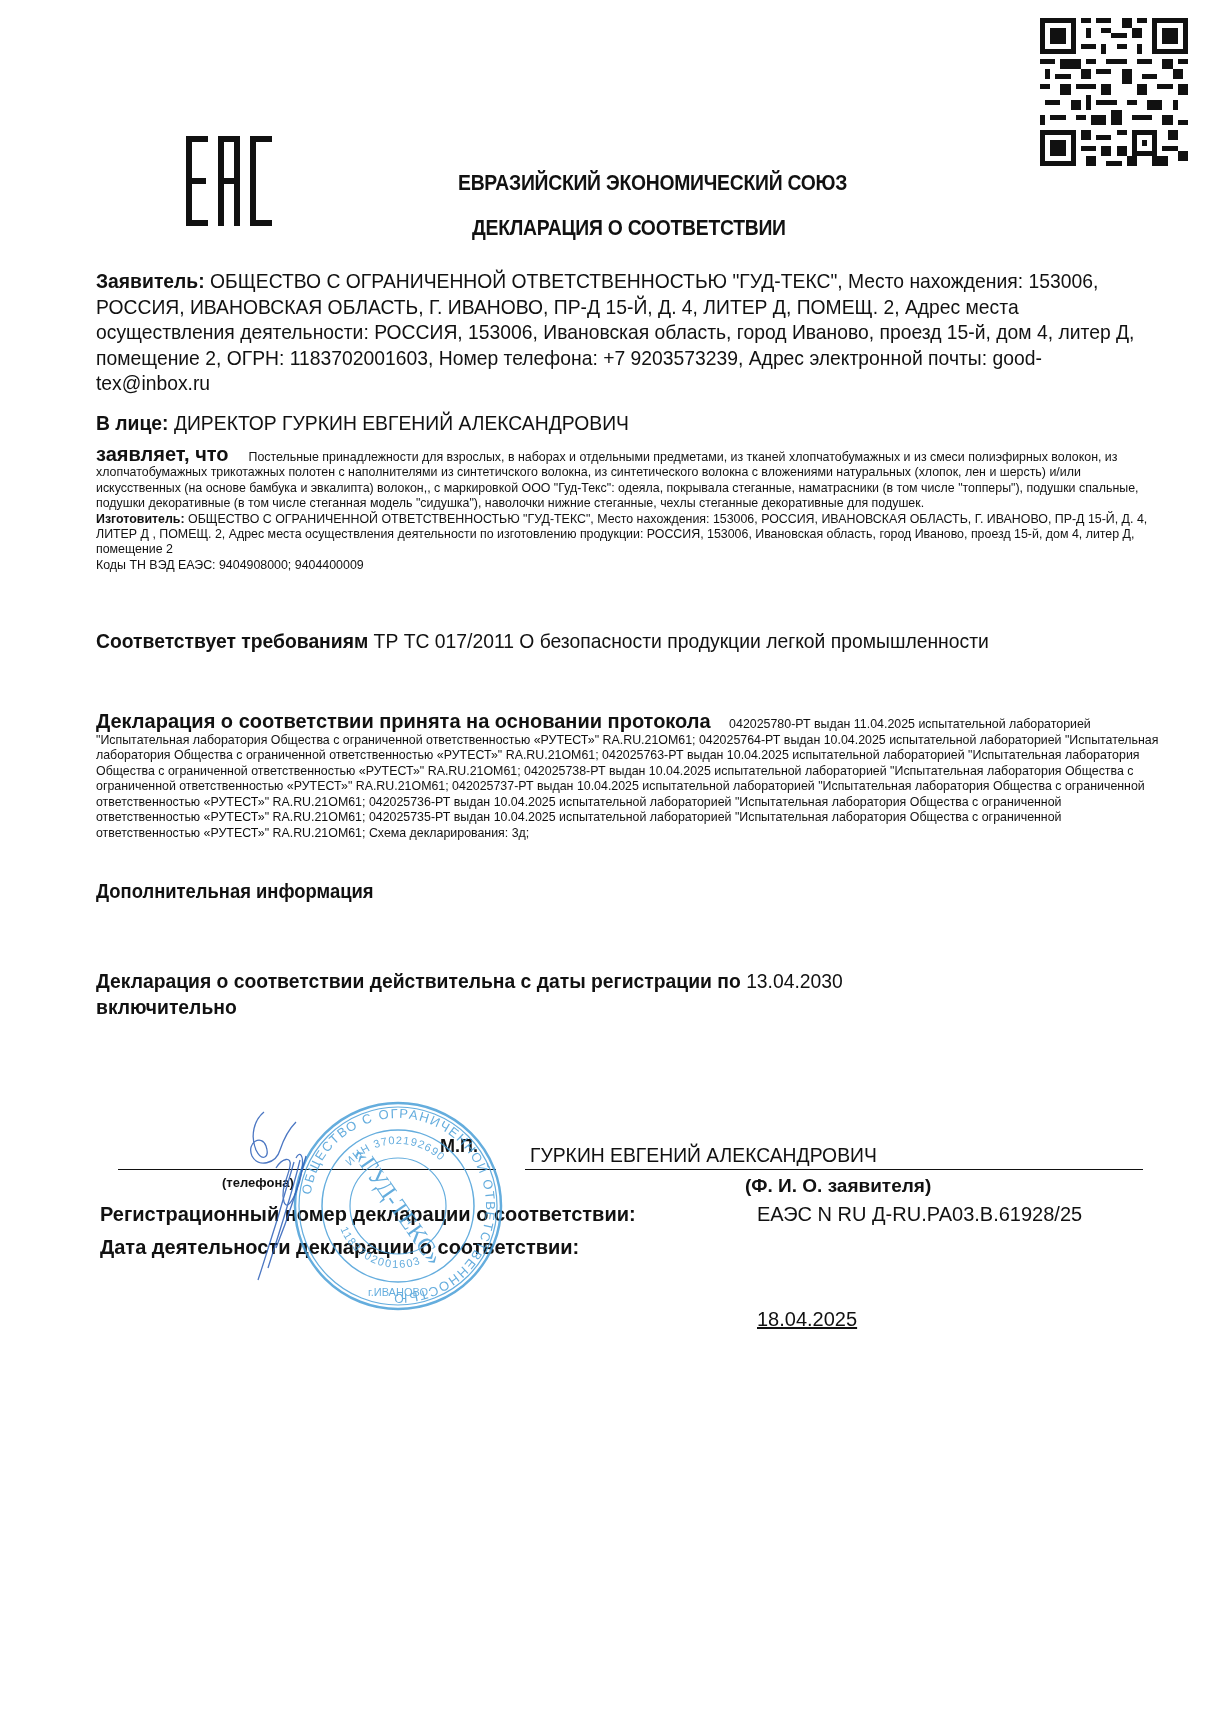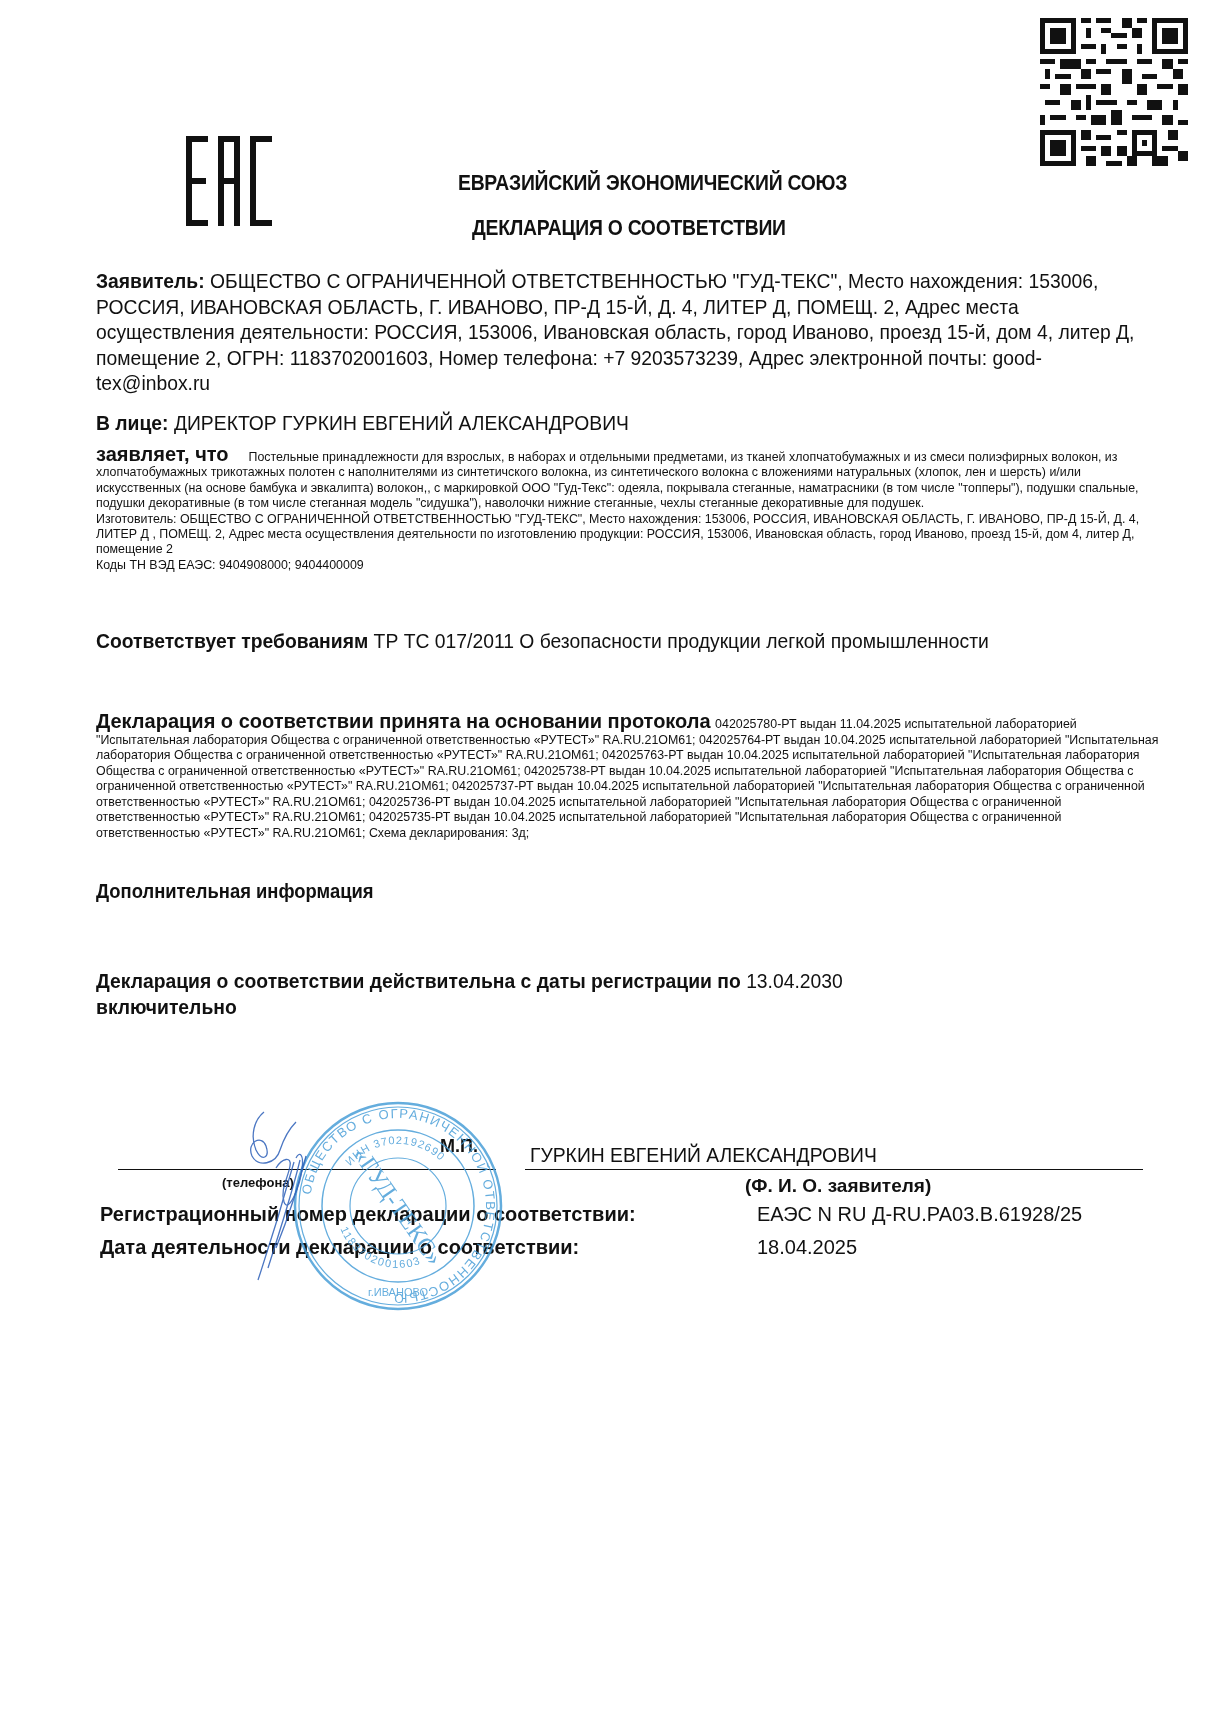--- a/index.html
+++ b/index.html
@@ -19,45 +19,45 @@
   .big { font-size: 21px; line-height: 25.5px; transform: scaleX(0.92); transform-origin: left top; }
   .big b { font-weight: bold; }
 
   #applicant { left: 96px; top: 268px; width: 1150px; }
   #represent { left: 96px; top: 410px; width: 1100px; white-space: nowrap; }
 
   .small { font-size: 12.4px; line-height: 15.4px; }
   #declares { left: 96px; top: 447px; width: 1060px; }
   #declares .lead { font-size: 20px; font-weight: bold; margin-right: 20px; }
   #declares .p { display: block; }
-  .lbl { font-weight: normal; }
+  .lbl { font-weight: bold; }
 
   #complies { left: 96px; top: 628px; width: 1150px; }
 
   #protocol { left: 96px; top: 714px; width: 1070px; font-size: 12.4px; line-height: 15.5px; }
-  #protocol .lead { font-size: 20px; font-weight: bold; margin-right: 1px; }
+  #protocol .lead { font-size: 20px; font-weight: bold; margin-right: 15px; }
 
   #addinfo { left: 96px; top: 880px; font-size: 20px; font-weight: bold; transform: scaleX(0.92); transform-origin: left top; }
 
   #validity { left: 96px; top: 968px; width: 1150px; }
 
   
   #sig-line { left: 118px; top: 1169px; width: 378px; height: 0; border-top: 1.5px solid #111; }
   #sig-label { left: 222px; top: 1175px; font-size: 13px; font-weight: bold; }
   #mp { left: 440px; top: 1136px; font-size: 18px; font-weight: bold; }
   #fio-line { left: 525px; top: 1169px; width: 618px; height: 0; border-top: 1.5px solid #111; }
   #fio-name { left: 530px; top: 1143px; font-size: 21px; transform: scaleX(0.92); transform-origin: left top; white-space: nowrap; }
   #fio-label { left: 745px; top: 1175px; font-size: 19px; font-weight: bold; }
 
   .reg-lbl { font-size: 20px; font-weight: bold; white-space: nowrap; }
   .reg-val { font-size: 20px; white-space: nowrap; }
   #reg-num-lbl { left: 100px; top: 1203px; }
   #reg-num-val { left: 757px; top: 1203px; }
   #reg-date-lbl { left: 100px; top: 1236px; }
-  #reg-date-val { left: 757px; top: 1236px; }
+  #reg-date-val { left: 757px; top: 1308px; text-decoration: underline; }
 
   #stamp { left: 292px; top: 1100px; width: 212px; height: 212px; pointer-events: none; }
   #signature { left: 236px; top: 1098px; width: 120px; height: 190px; pointer-events: none; }
 </style>
 </head>
 <body>
 
 <div id="qr" class="abs">
   <svg width="148" height="148" viewBox="0 0 29 29" shape-rendering="crispEdges">
     <rect width="29" height="29" fill="#fff"></rect>

